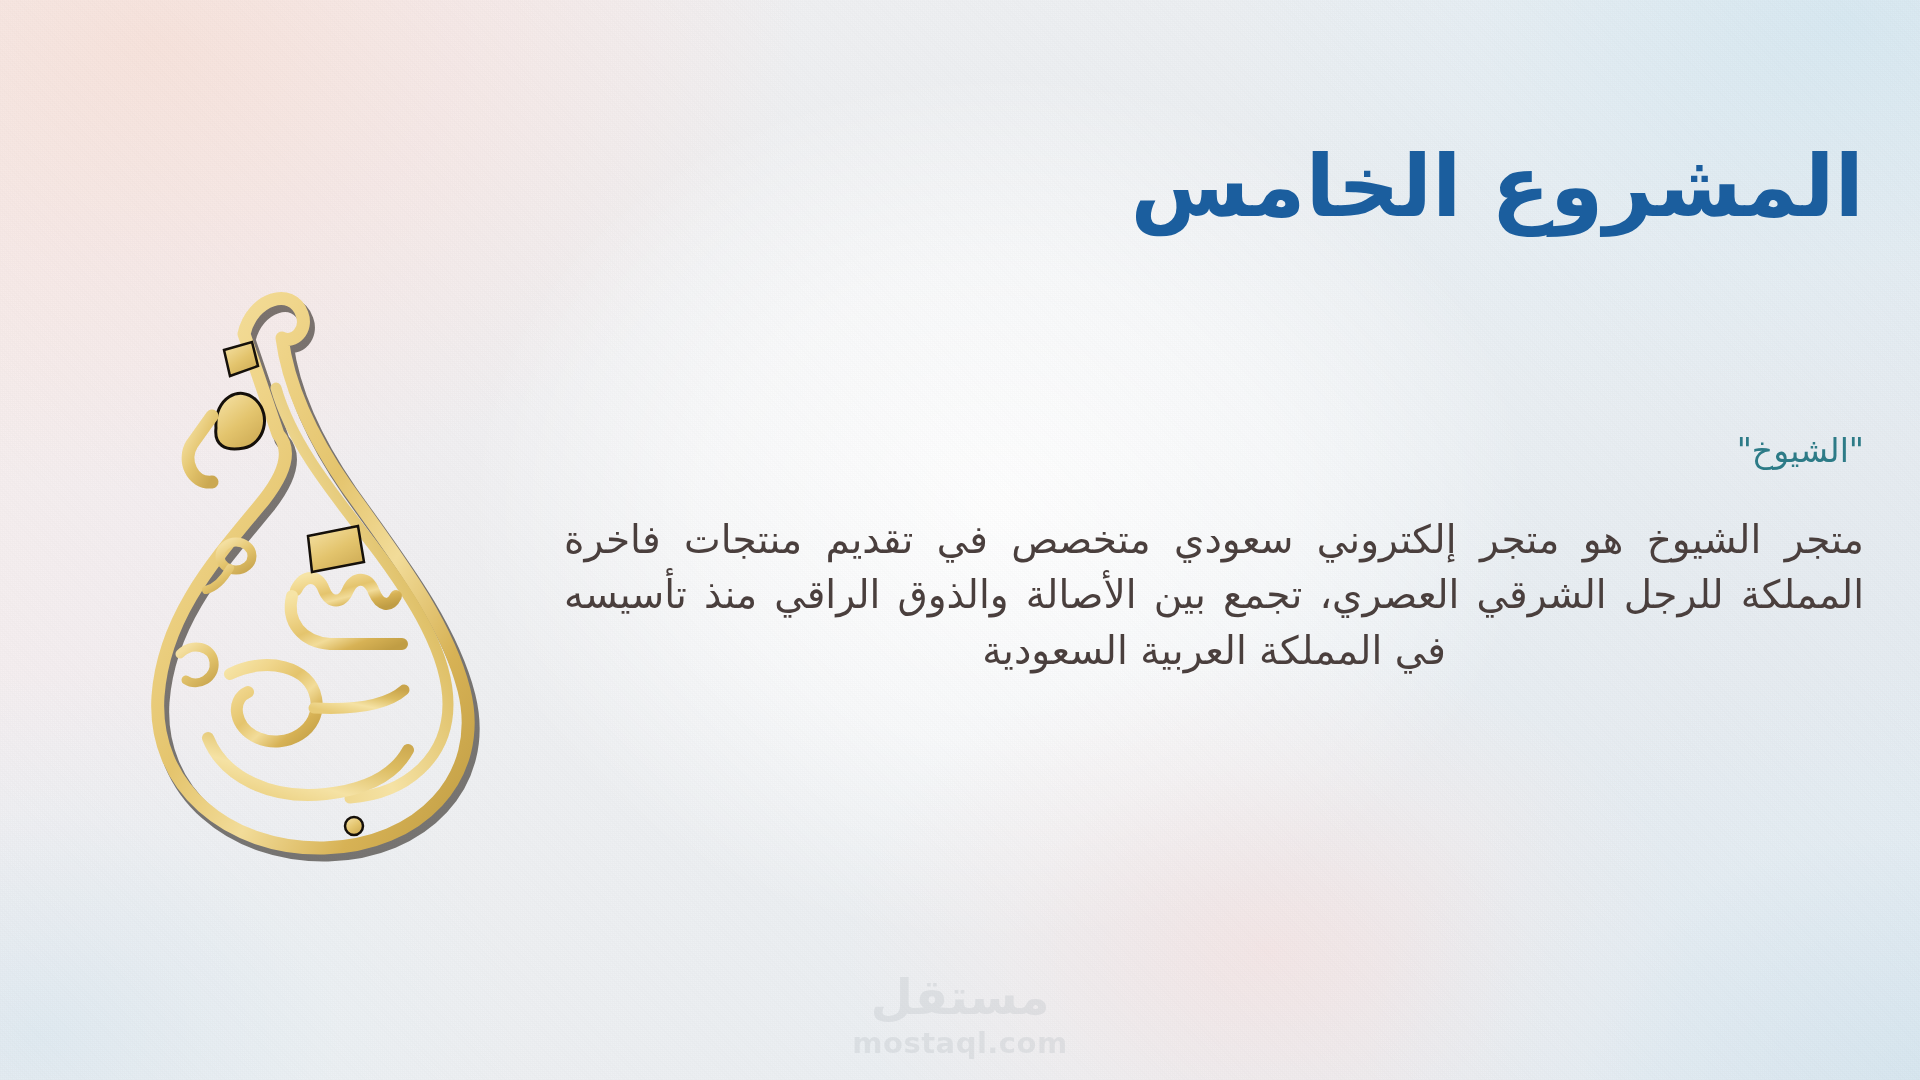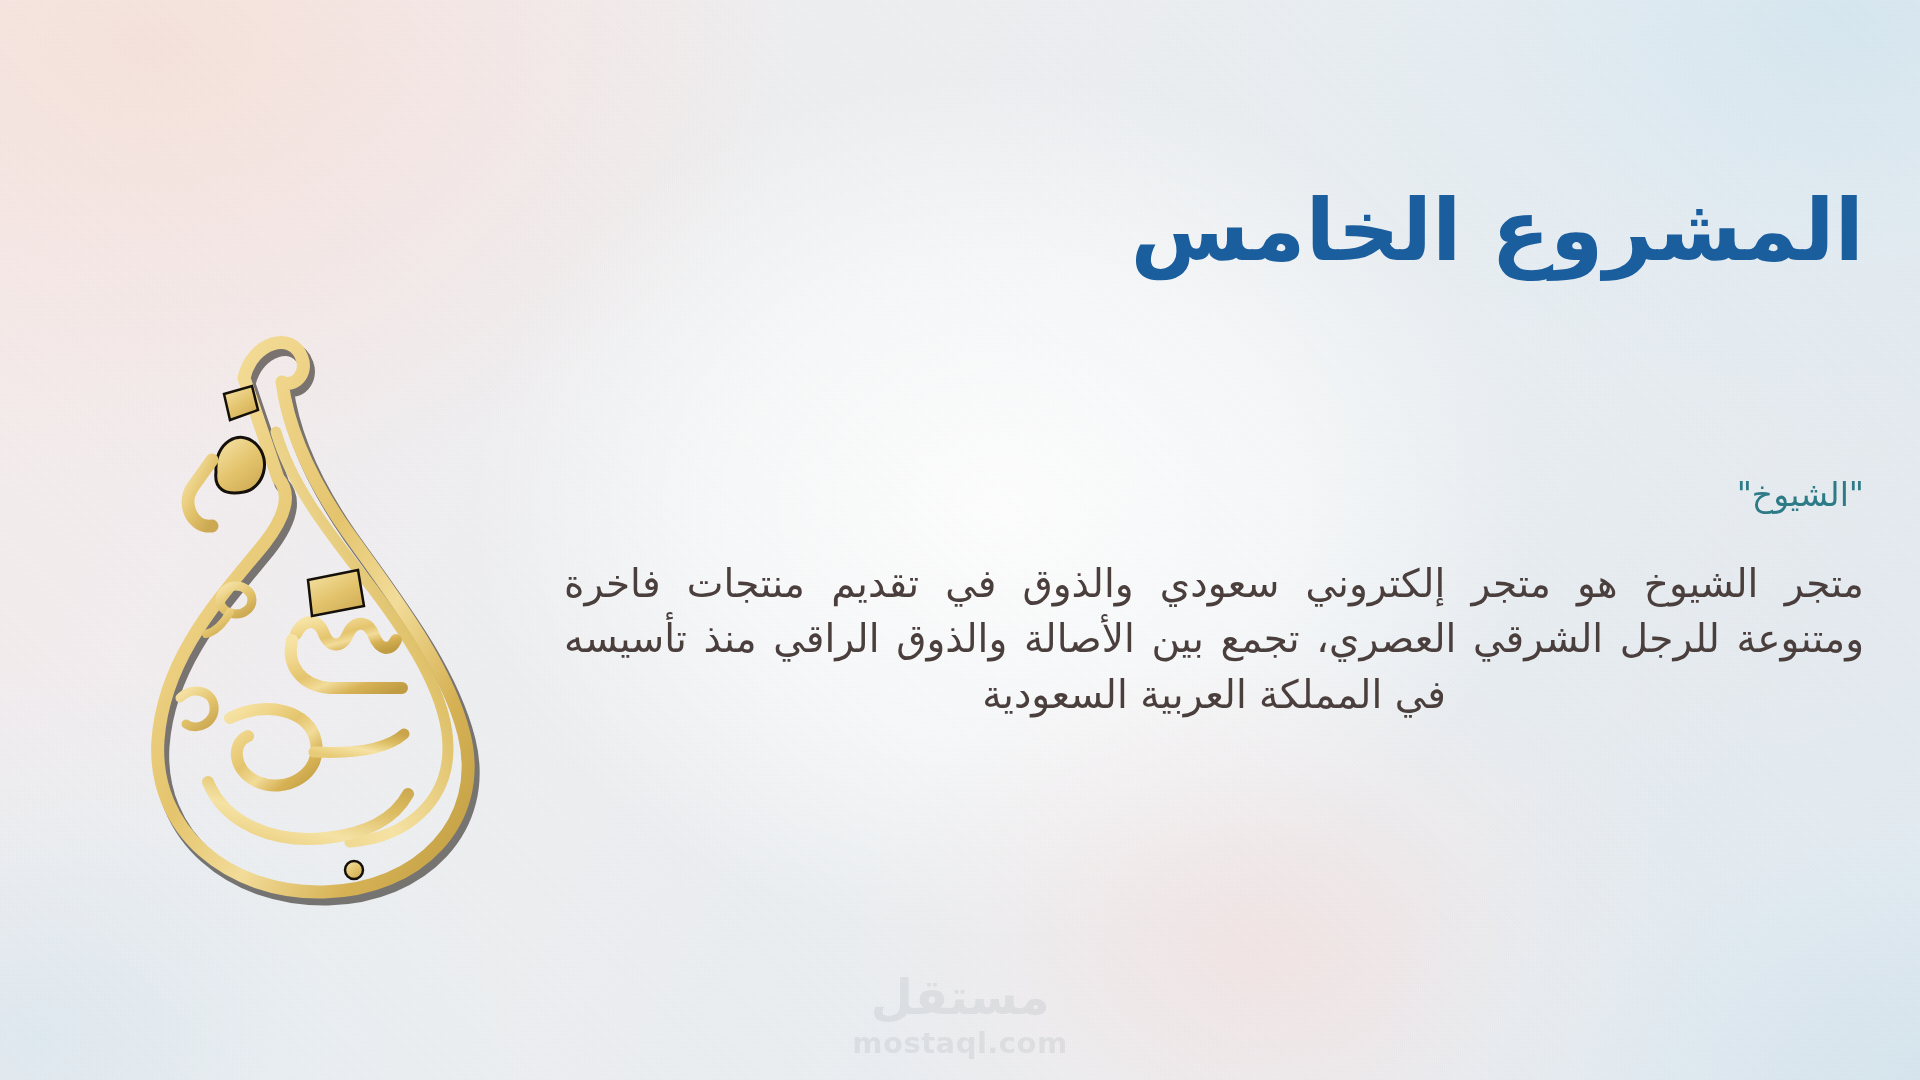--- a/index.html
+++ b/index.html
@@ -78,21 +78,20 @@
     background-image:
       repeating-linear-gradient(0deg,   rgba(0,0,0,0.015) 0 1px, rgba(255,255,255,0.015) 1px 2px),
       repeating-linear-gradient(90deg,  rgba(0,0,0,0.013) 0 1px, rgba(255,255,255,0.013) 1px 2px),
       repeating-linear-gradient(45deg,  rgba(0,0,0,0.010) 0 1px, rgba(255,255,255,0.010) 1px 3px);
   }
 
   
   .content {
     position: absolute;
     inset: 0;
-    margin-top: 44px;
   }
 
   .page-title {
     position: absolute;
     top: 82px;
     right: 56px;
     width: 1180px;
     text-align: right;
     color: #1b5e9e;
     font-size: 86px;
@@ -275,21 +274,21 @@
         <path d="M218 470 C 258 472, 290 468, 308 452" fill="none" stroke="url(#goldGrad2)" stroke-width="11" stroke-linecap="round"></path>
 
         <path d="M112 500 C 128 540, 176 562, 230 556 C 276 551, 300 534, 312 512" fill="none" stroke="url(#goldGrad2)" stroke-width="12" stroke-linecap="round"></path>
 
         <circle cx="258" cy="588" r="9" fill="url(#goldGrad3)" stroke="#15100a" stroke-width="2.5"></circle>
       </svg>
     </div>
 
     <div class="text-column">
       <div class="store-name">"الشيوخ"</div>
-      <p class="description">متجر الشيوخ هو متجر إلكتروني سعودي والذوق في تقديم منتجات فاخرة ومتنوعة للرجل الشرقي العصري، تجمع بين الأصالة والذوق الراقي منذ تأسيسه في المملكة العربية السعودية</p>
+      <p class="description">متجر الشيوخ هو متجر إلكتروني سعودي متخصص في تقديم منتجات فاخرة المملكة للرجل الشرقي العصري، تجمع بين الأصالة والذوق الراقي منذ تأسيسه في المملكة العربية السعودية</p>
     </div>
 
     <div class="watermark">
       <div class="watermark-mark">مستقل</div>
       <div class="watermark-domain">mostaql.com</div>
     </div>
 
   </div>
 </div>
 

